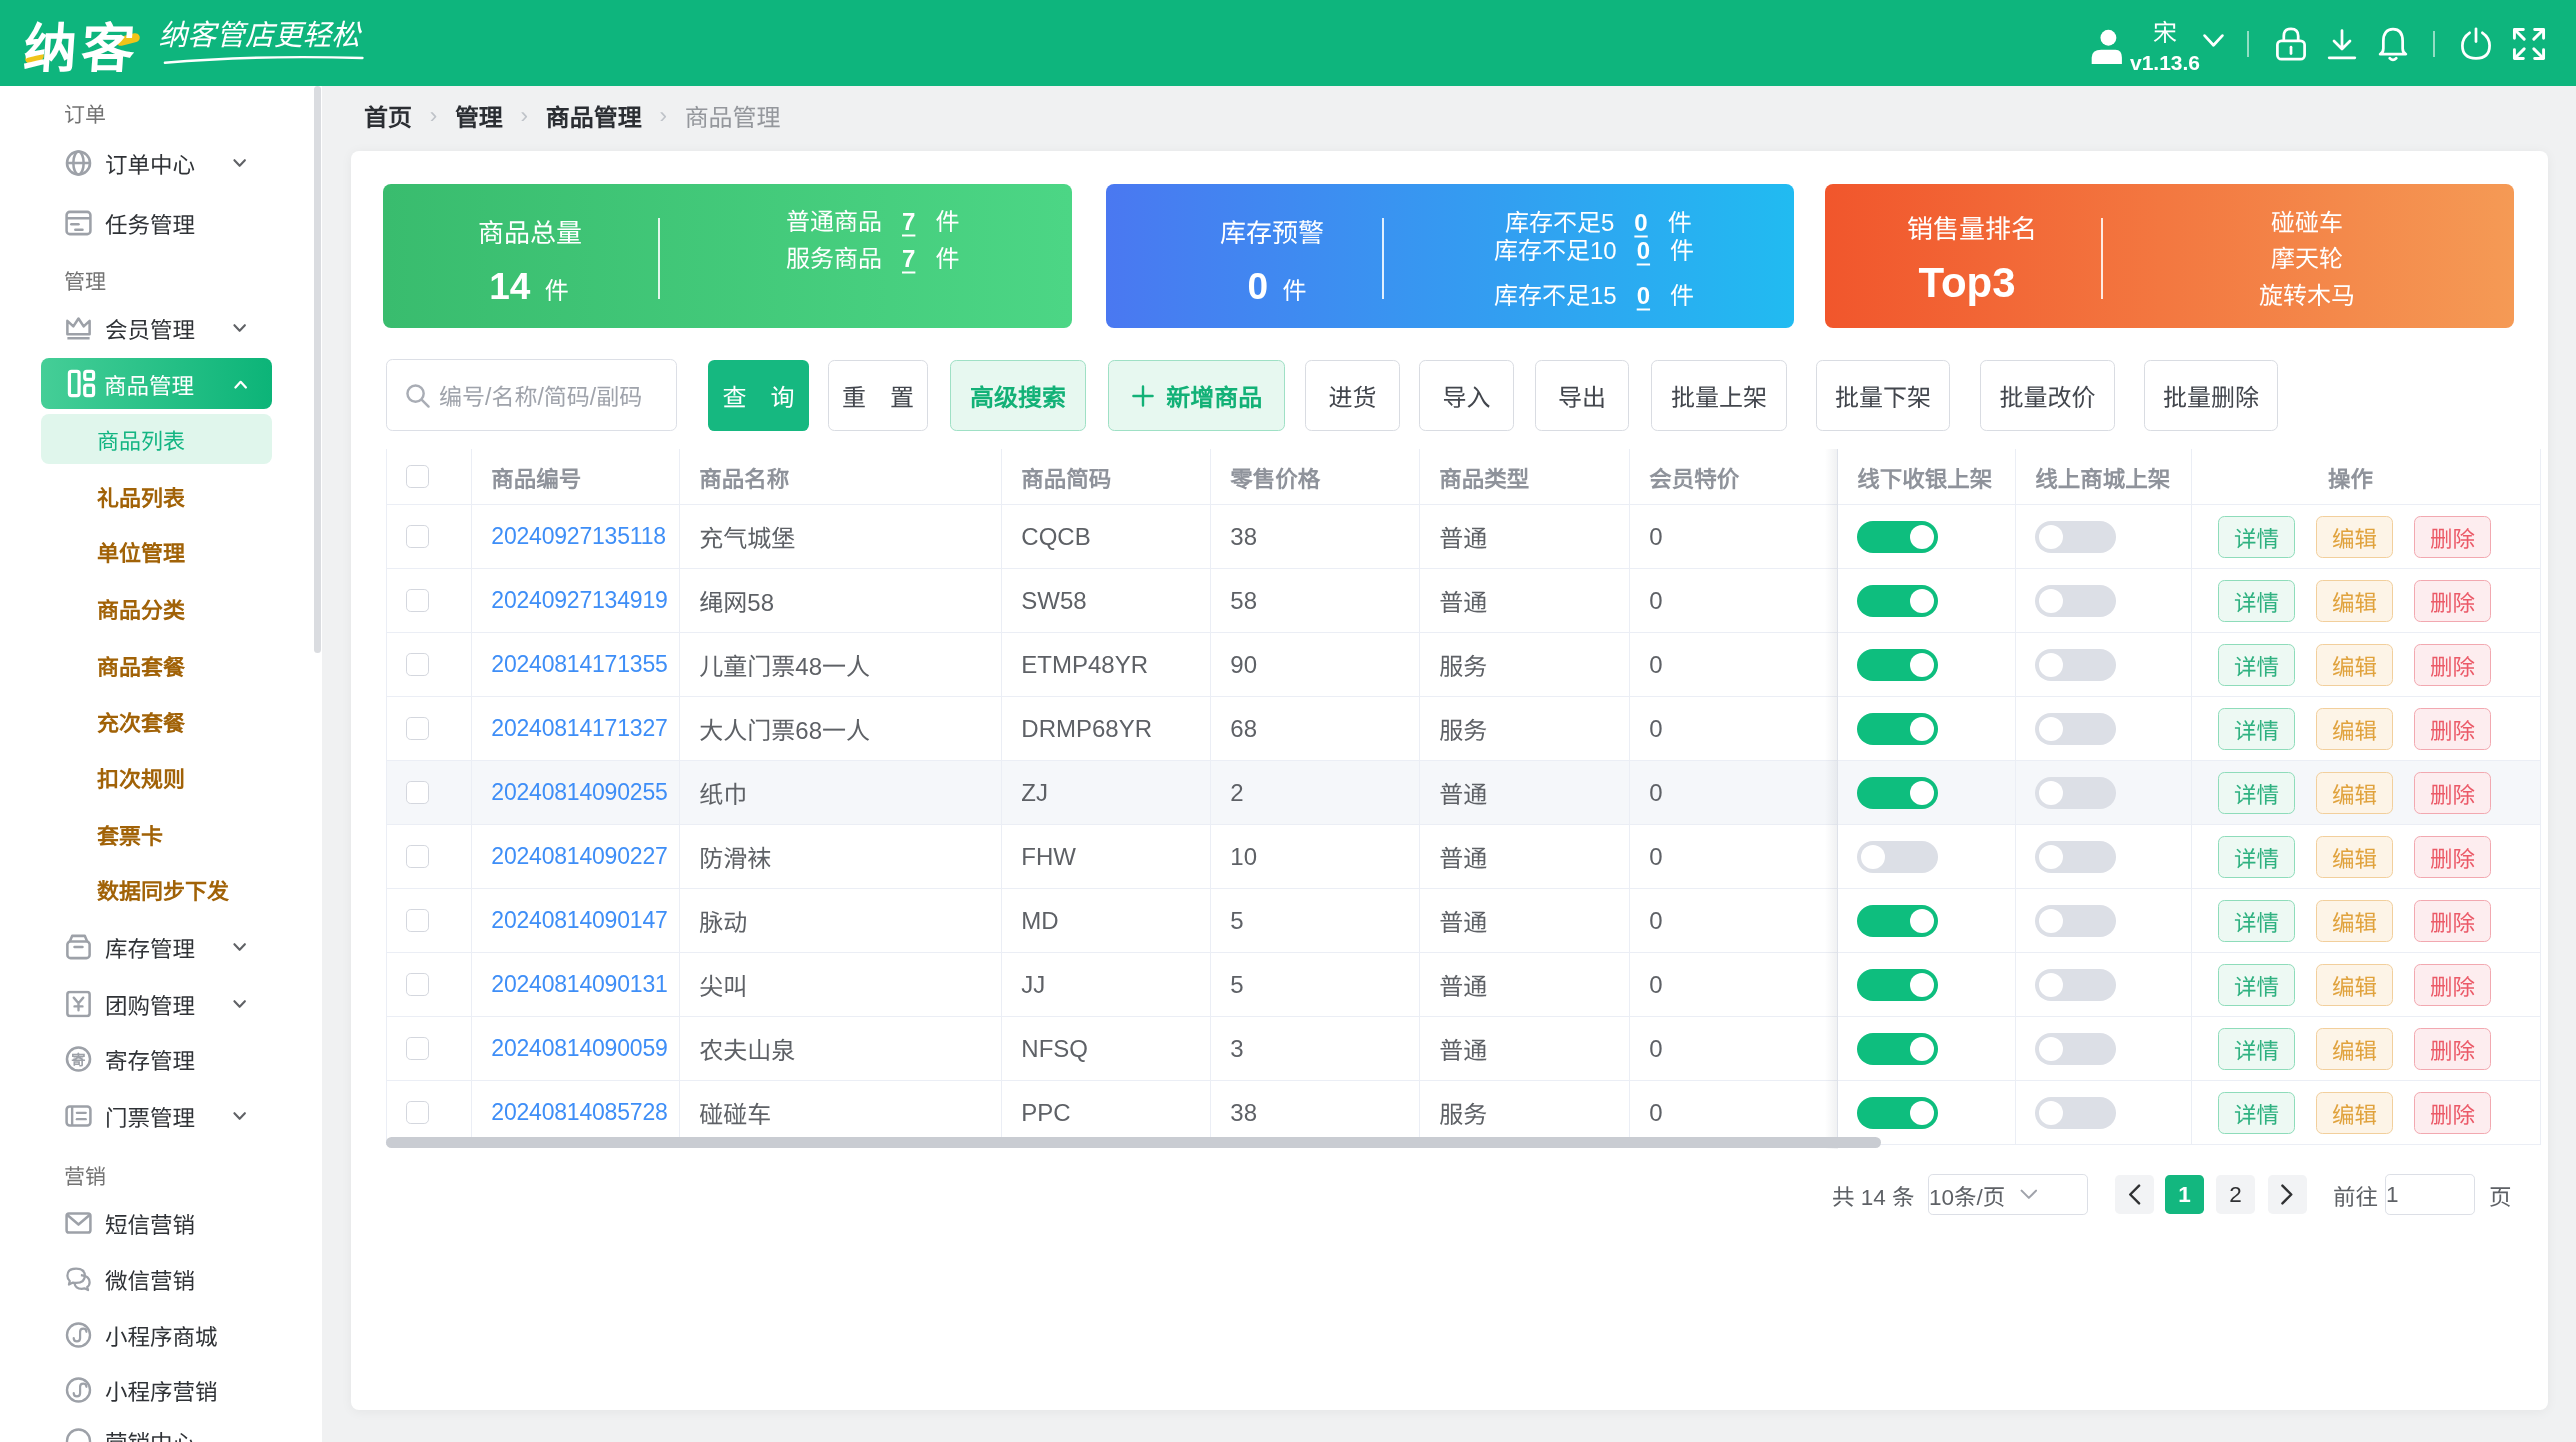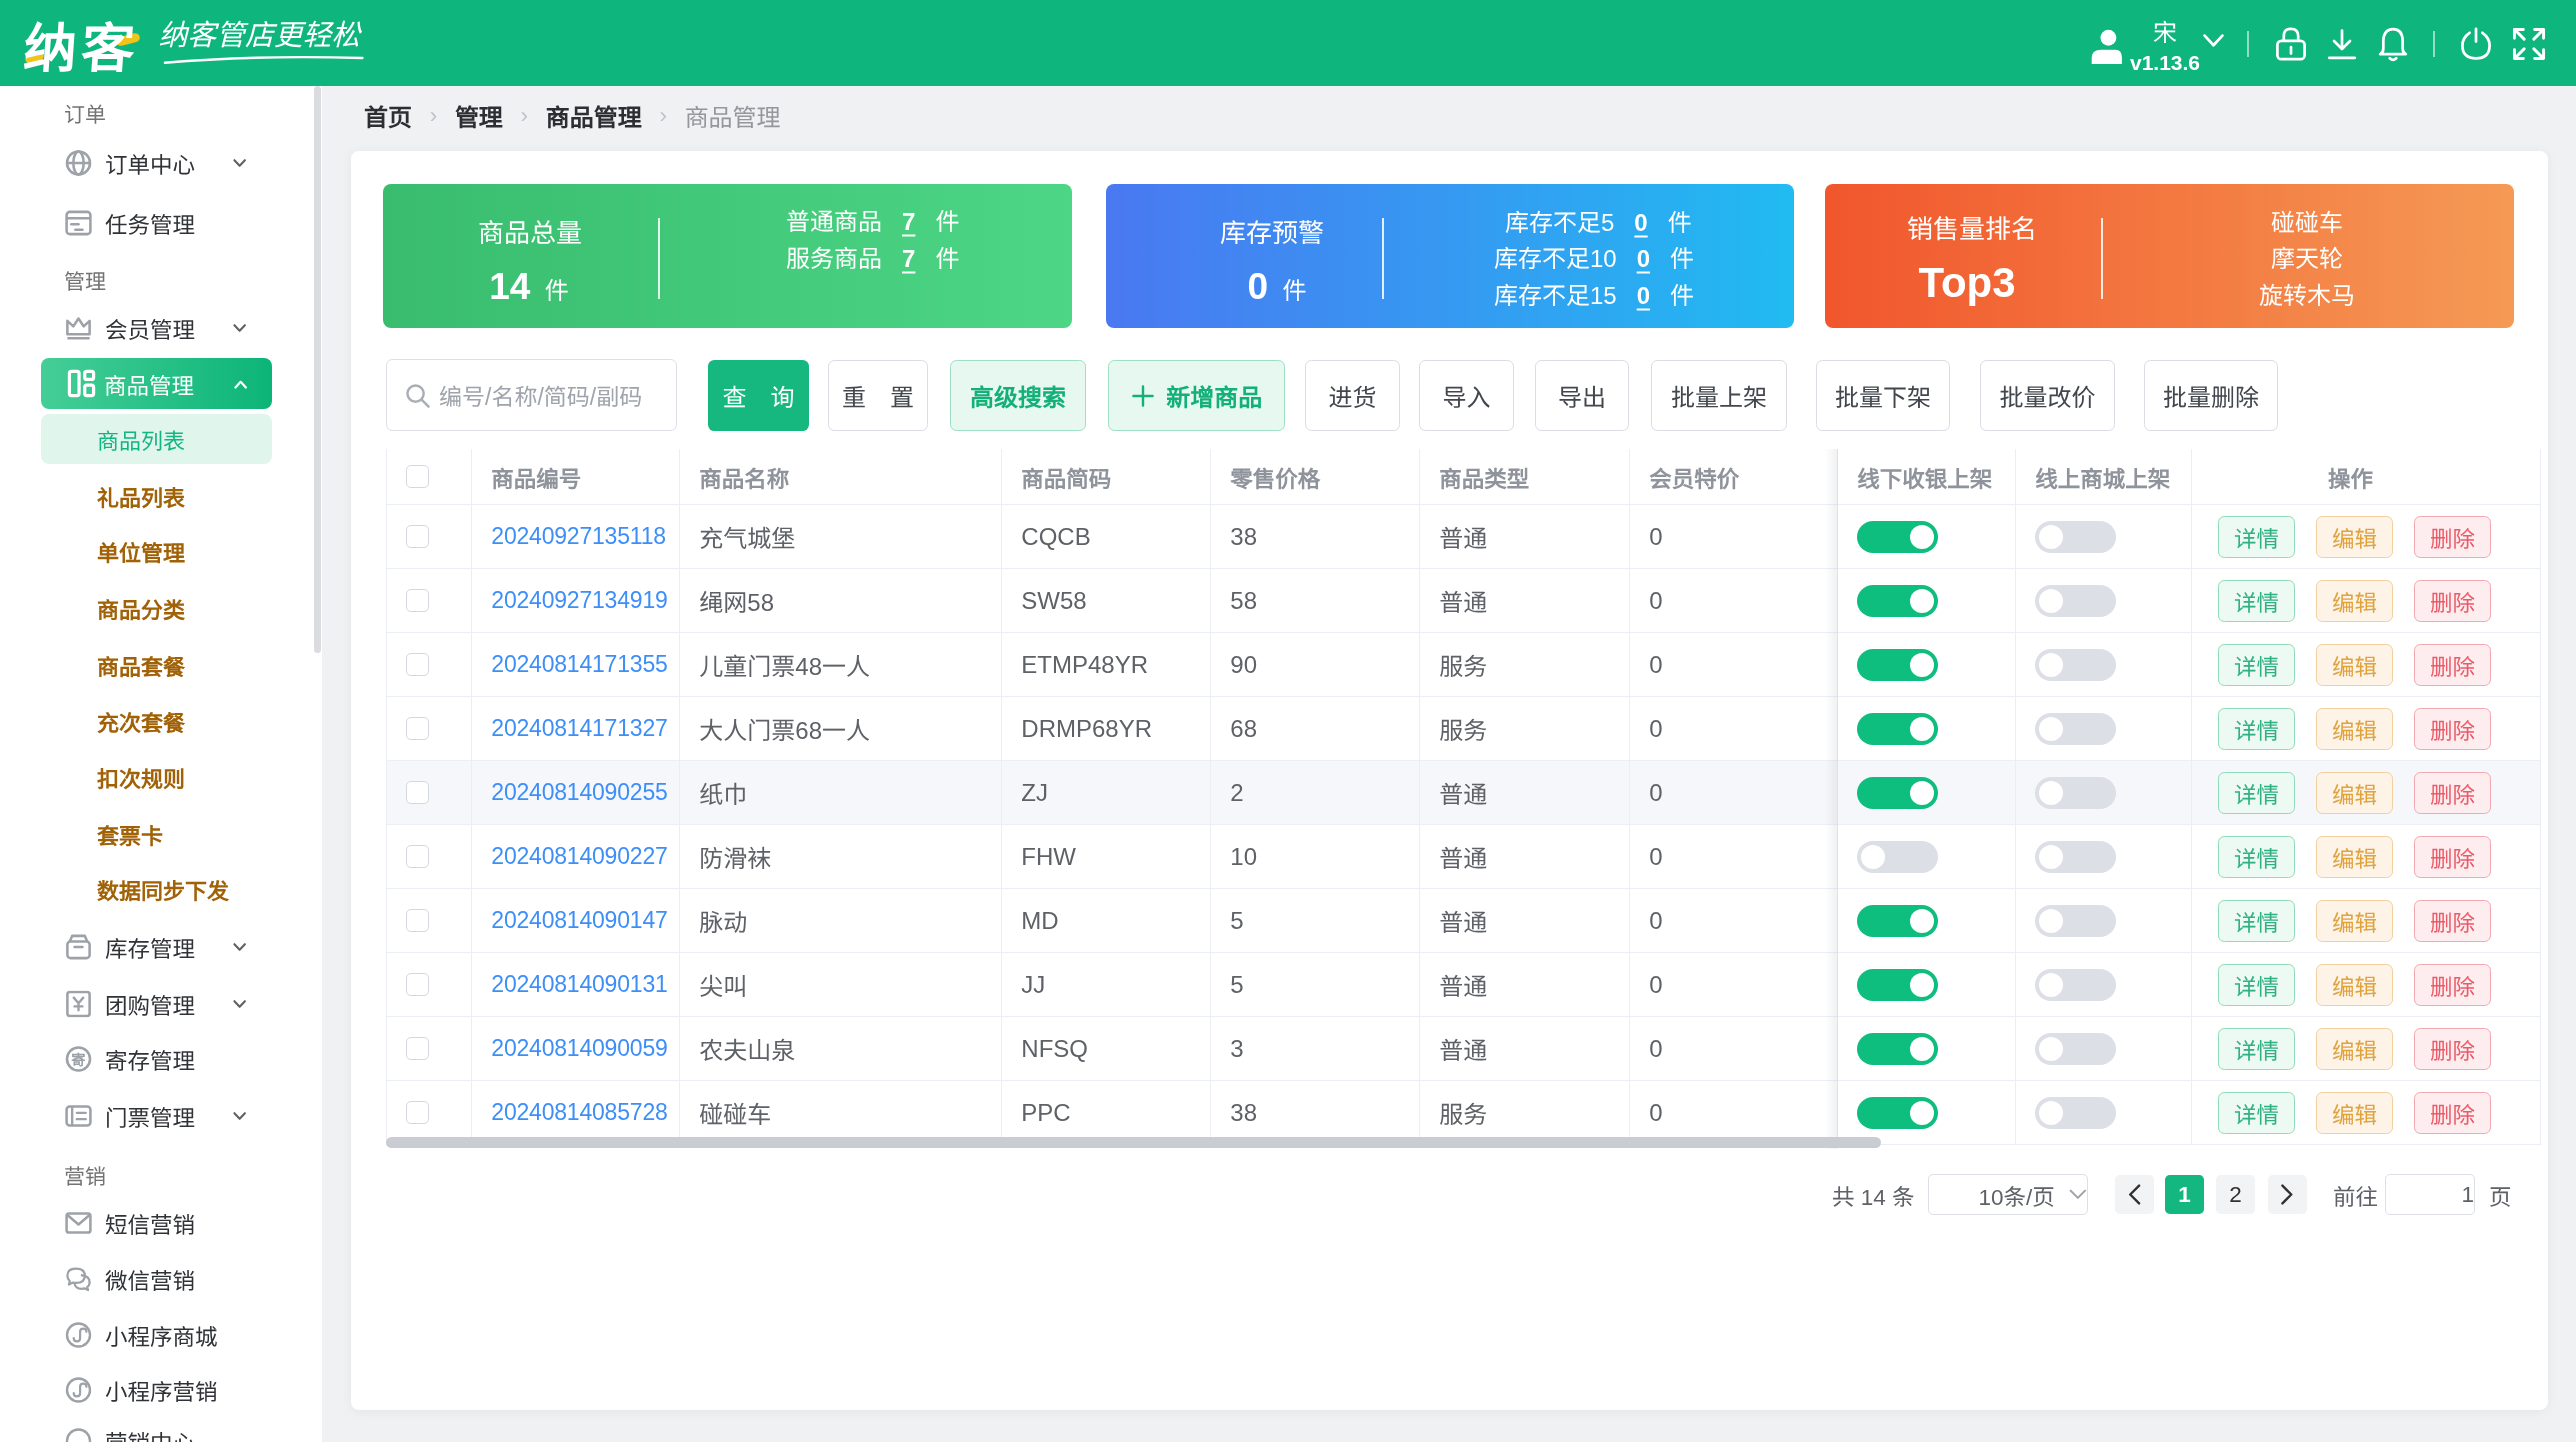--- a/index.html
+++ b/index.html
@@ -72,21 +72,21 @@
   .tgl.off i { left:4px; }
   .abtn { width:77px; height:42px; border-radius:6.4px; font-size:22.5px; display:inline-flex; align-items:center; justify-content:center; }
   .abtn.g { background:#edf9f3; border:1.6px solid #8edcba; color:#2fb180; }
   .abtn.o { background:#fdf4e7; border:1.6px solid #f2cf9c; color:#e0a23d; }
   .abtn.r { background:#fdedef; border:1.6px solid #f2a8b0; color:#eb5a68; }
   .shadow-strip { position:absolute; left:1825px; top:449px; width:13px; height:700px; background:linear-gradient(to right, rgba(130,138,150,0), rgba(130,138,150,.13)); }
   .hbar { position:absolute; left:386px; top:1137px; width:1495px; height:10.5px; background:#c9ccd2; border-radius:5.6px; }
 
   
   .pgn { position:absolute; top:1174px; height:41px; display:flex; align-items:center; font-size:22.5px; color:#5e6166; }
-  .pgn.box { height:41px; border:1.6px solid #dcdfe6; border-radius:4.8px; background:#fff; display:flex; align-items:center; justify-content:flex-end; }
+  .pgn.box { height:41px; border:1.6px solid #dcdfe6; border-radius:4.8px; background:#fff; display:flex; align-items:center; justify-content:flex-start; }
   .pbtn { width:39px; height:39px; border-radius:4.8px; background:#f2f3f5; display:flex; align-items:center; justify-content:center; font-size:22.5px; color:#303133; }
   .pbtn.act { background:#13b77f; color:#fff; font-weight:700; }
 </style>
 </head>
 <body>
 <div id="page">
   <div class="topbar">
     <div class="ymark" style="left:25px;top:53px;width:19.3px;height:8.9px;transform:rotate(-18deg);"></div>
     <div class="ymark" style="left:116px;top:35px;width:24px;height:8.9px;transform:rotate(-14deg);"></div>
     <div class="logo-zh">纳客</div>
@@ -278,21 +278,21 @@
     <div class="c-label" style="left:147px;top:46px;">商品总量</div>
     <div class="c-big" style="left:146px;top:103px;"><b>14</b>件</div>
     <div class="c-row" style="left:403px;top:35px;">普通商品&nbsp;&nbsp;&nbsp;<b>7</b>&nbsp;&nbsp;&nbsp;件</div>
     <div class="c-row" style="left:403px;top:72px;">服务商品&nbsp;&nbsp;&nbsp;<b>7</b>&nbsp;&nbsp;&nbsp;件</div>
   </div>
   <div class="card" style="left:1106px;width:688px;background:linear-gradient(90deg,#4a78f1,#21bbf1);">
     <div class="div" style="left:276px;"></div>
     <div class="c-label" style="left:166px;top:46px;">库存预警</div>
     <div class="c-big" style="left:171px;top:103px;"><b>0</b>件</div>
     <div class="c-row" style="left:399px;top:36px;">库存不足5&nbsp;&nbsp;&nbsp;<b>0</b>&nbsp;&nbsp;&nbsp;件</div>
-    <div class="c-row" style="left:388px;top:72px;">库存不足10&nbsp;&nbsp;&nbsp;<b>0</b>&nbsp;&nbsp;&nbsp;件</div>
+    <div class="c-row" style="left:388px;top:64px;">库存不足10&nbsp;&nbsp;&nbsp;<b>0</b>&nbsp;&nbsp;&nbsp;件</div>
     <div class="c-row" style="left:388px;top:109px;">库存不足15&nbsp;&nbsp;&nbsp;<b>0</b>&nbsp;&nbsp;&nbsp;件</div>
   </div>
   <div class="card" style="left:1825px;width:689px;background:linear-gradient(90deg,#f1562c,#f59a55);">
     <div class="div" style="left:276px;"></div>
     <div class="c-label" style="left:147px;top:42px;">销售量排名</div>
     <div class="c-big" style="left:142px;top:99px;"><b style="font-size:42px;margin:0;">Top3</b></div>
     <div class="c-row" style="left:446px;top:36px;">碰碰车</div>
     <div class="c-row" style="left:446px;top:72px;">摩天轮</div>
     <div class="c-row" style="left:434px;top:109px;">旋转木马</div>
   </div>

